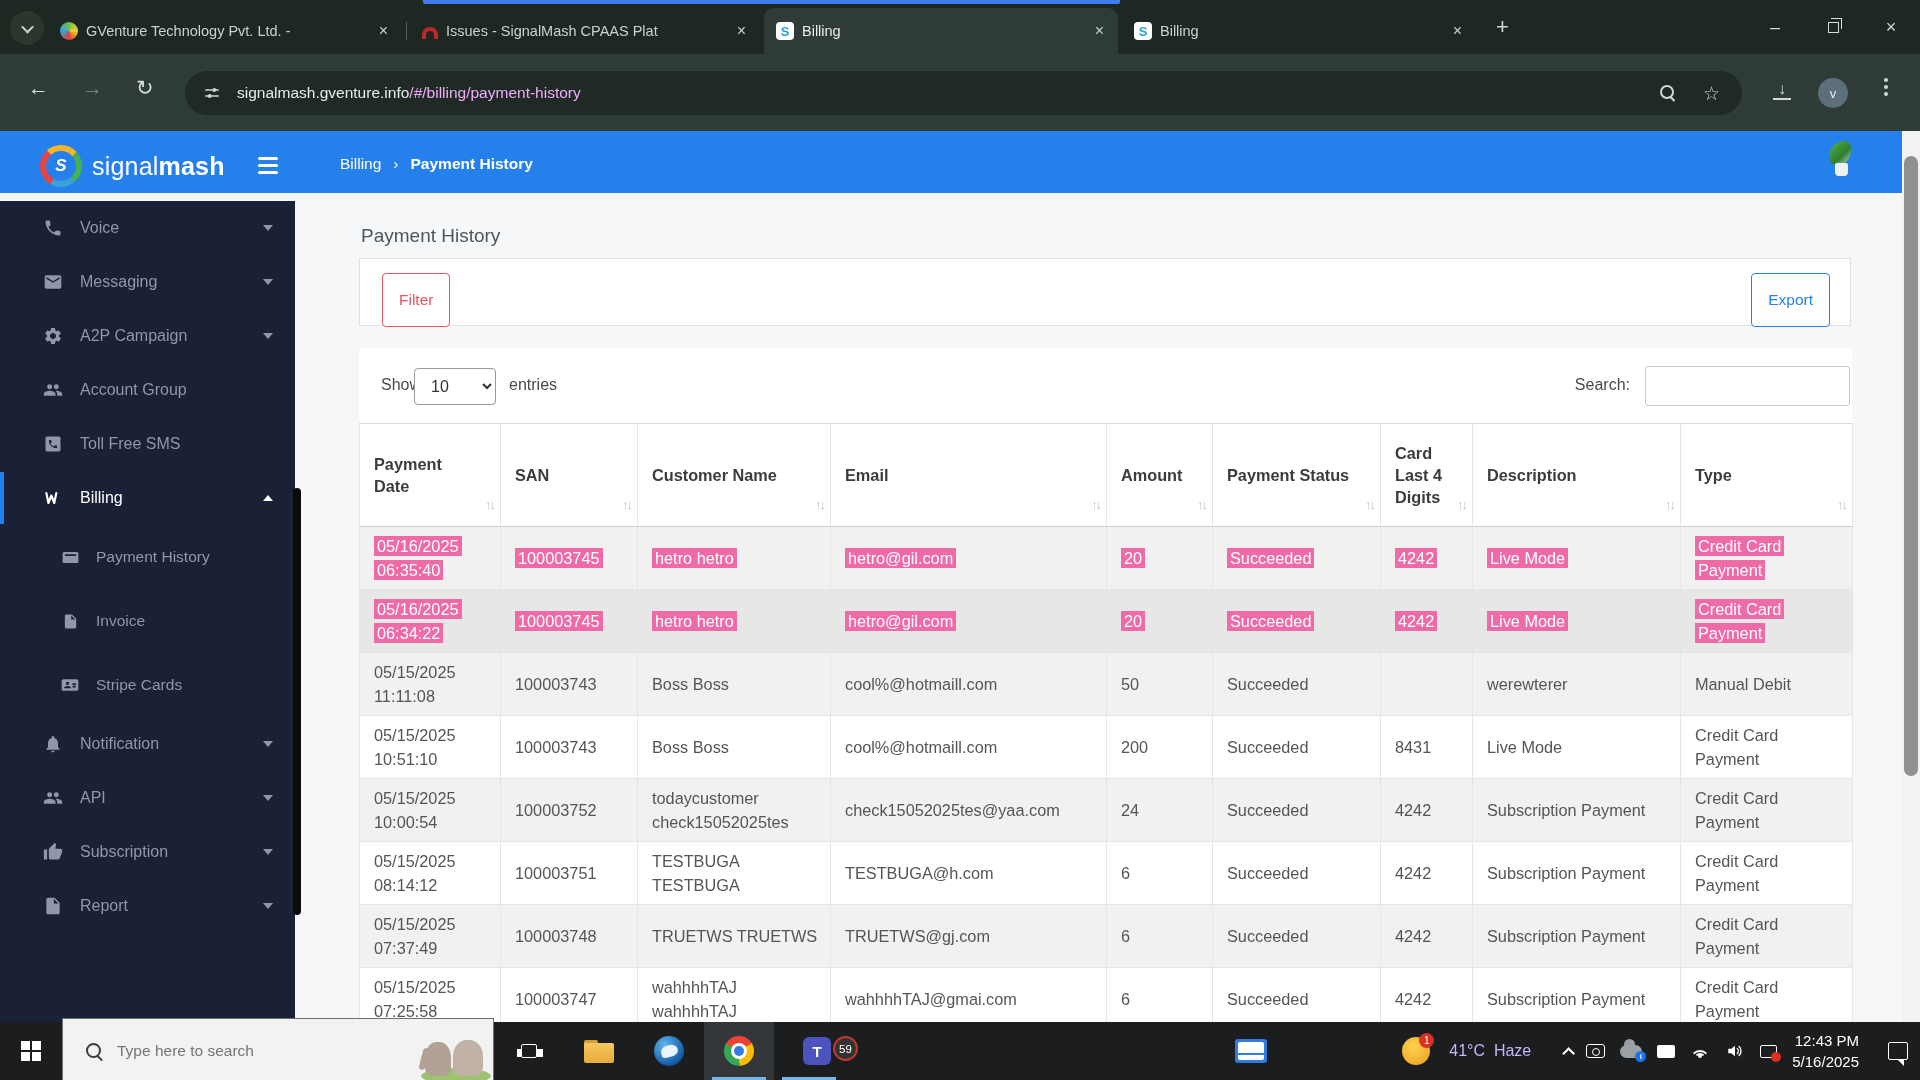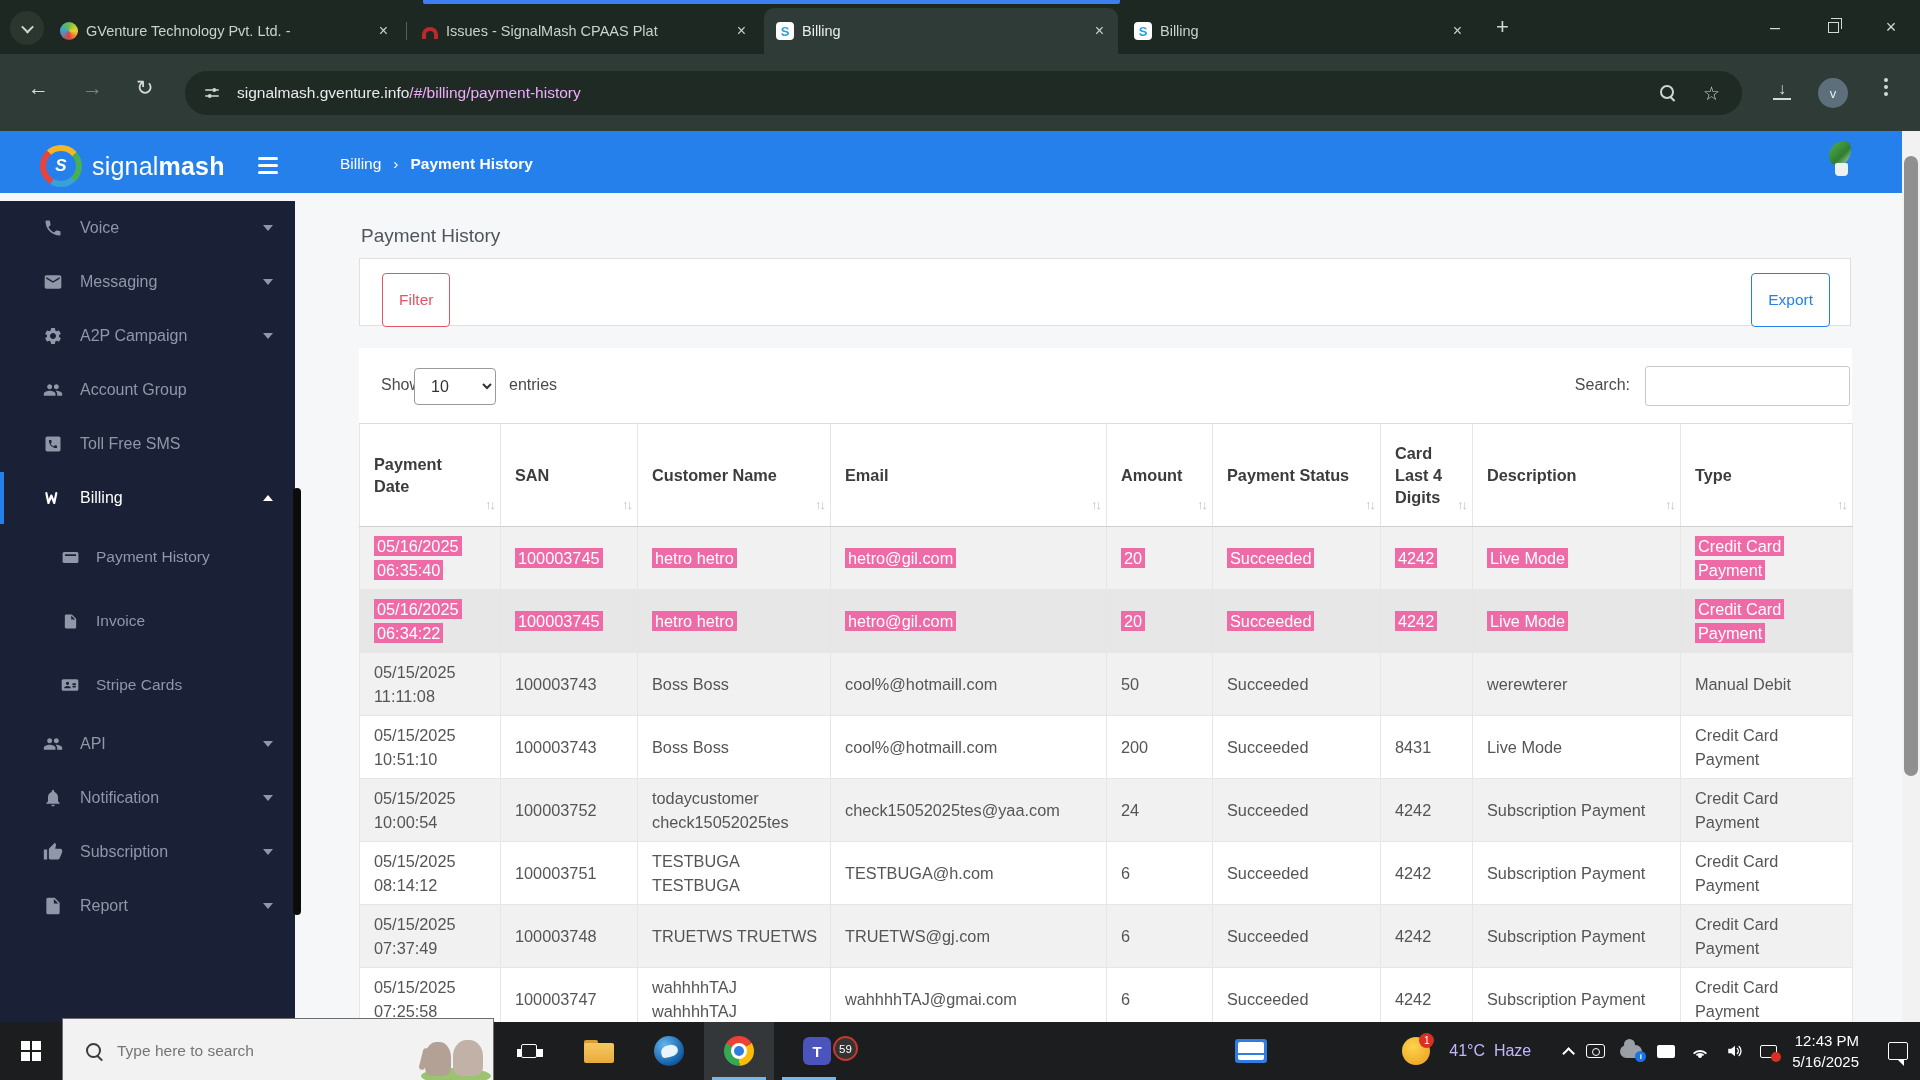--- a/index.html
+++ b/index.html
@@ -305,34 +305,34 @@
     <div class="sit sub">
       <span class="sic">
           <svg class="ic" width="20" height="20" viewBox="0 0 24 24">
             <path fill="currentColor" d="M20 5H4a2 2 0 00-2 2v10a2 2 0 002 2h16a2 2 0 002-2V7a2 2 0 00-2-2zM9 8a2 2 0 110 4 2 2 0 010-4zm4 8H5v-.8c0-1.3 2.7-2 4-2s4 .7 4 2v.8zm6-1h-4v-2h4v2zm0-3h-4v-2h4v2z"></path>
           </svg>
         </span>
       <span class="sil">Stripe Cards</span>
     </div>
     <div class="sit">
       <span class="sic">
+          <svg class="ic" width="20" height="20" viewBox="0 0 24 24">
+            <path fill="currentColor" d="M12 22c1.1 0 2-.9 2-2h-4c0 1.1.89 2 2 2zm6-6v-5c0-3.07-1.64-5.64-4.5-6.32V4c0-.83-.67-1.5-1.5-1.5s-1.5.67-1.5 1.5v.68C7.63 5.36 6 7.92 6 11v5l-2 2v1h16v-1l-2-2z"></path>
+          </svg>
+        </span>
+      <span class="sil">Notification</span>
+        <span class="chev"></span>
+    </div>
+    <div class="sit">
+      <span class="sic">
           <svg class="ic" width="22" height="20" viewBox="0 0 24 24">
             <path fill="currentColor" d="M16 11c1.66 0 2.99-1.34 2.99-3S17.66 5 16 5c-1.66 0-3 1.34-3 3s1.34 3 3 3zm-8 0c1.66 0 2.99-1.34 2.99-3S9.66 5 8 5C6.34 5 5 6.34 5 8s1.34 3 3 3zm0 2c-2.33 0-7 1.17-7 3.5V19h14v-2.5c0-2.33-4.67-3.5-7-3.5zm8 0c-.29 0-.62.02-.97.05 1.16.84 1.97 1.97 1.97 3.45V19h6v-2.5c0-2.33-4.67-3.5-7-3.5z"></path>
           </svg>
         </span>
       <span class="sil">API</span>
-        <span class="chev"></span>
-    </div>
-    <div class="sit">
-      <span class="sic">
-          <svg class="ic" width="20" height="20" viewBox="0 0 24 24">
-            <path fill="currentColor" d="M12 22c1.1 0 2-.9 2-2h-4c0 1.1.89 2 2 2zm6-6v-5c0-3.07-1.64-5.64-4.5-6.32V4c0-.83-.67-1.5-1.5-1.5s-1.5.67-1.5 1.5v.68C7.63 5.36 6 7.92 6 11v5l-2 2v1h16v-1l-2-2z"></path>
-          </svg>
-        </span>
-      <span class="sil">Notification</span>
         <span class="chev"></span>
     </div>
     <div class="sit">
       <span class="sic">
           <svg class="ic" width="20" height="20" viewBox="0 0 24 24">
             <path fill="currentColor" d="M1 21h4V9H1v12zm22-11c0-1.1-.9-2-2-2h-6.31l.95-4.57.03-.32c0-.41-.17-.79-.44-1.06L14.17 1 7.58 7.59C7.22 7.95 7 8.45 7 9v10c0 1.1.9 2 2 2h9c.83 0 1.54-.5 1.84-1.22l3.02-7.05c.09-.23.14-.47.14-.73v-2z"></path>
           </svg>
         </span>
       <span class="sil">Subscription</span>
         <span class="chev"></span>

